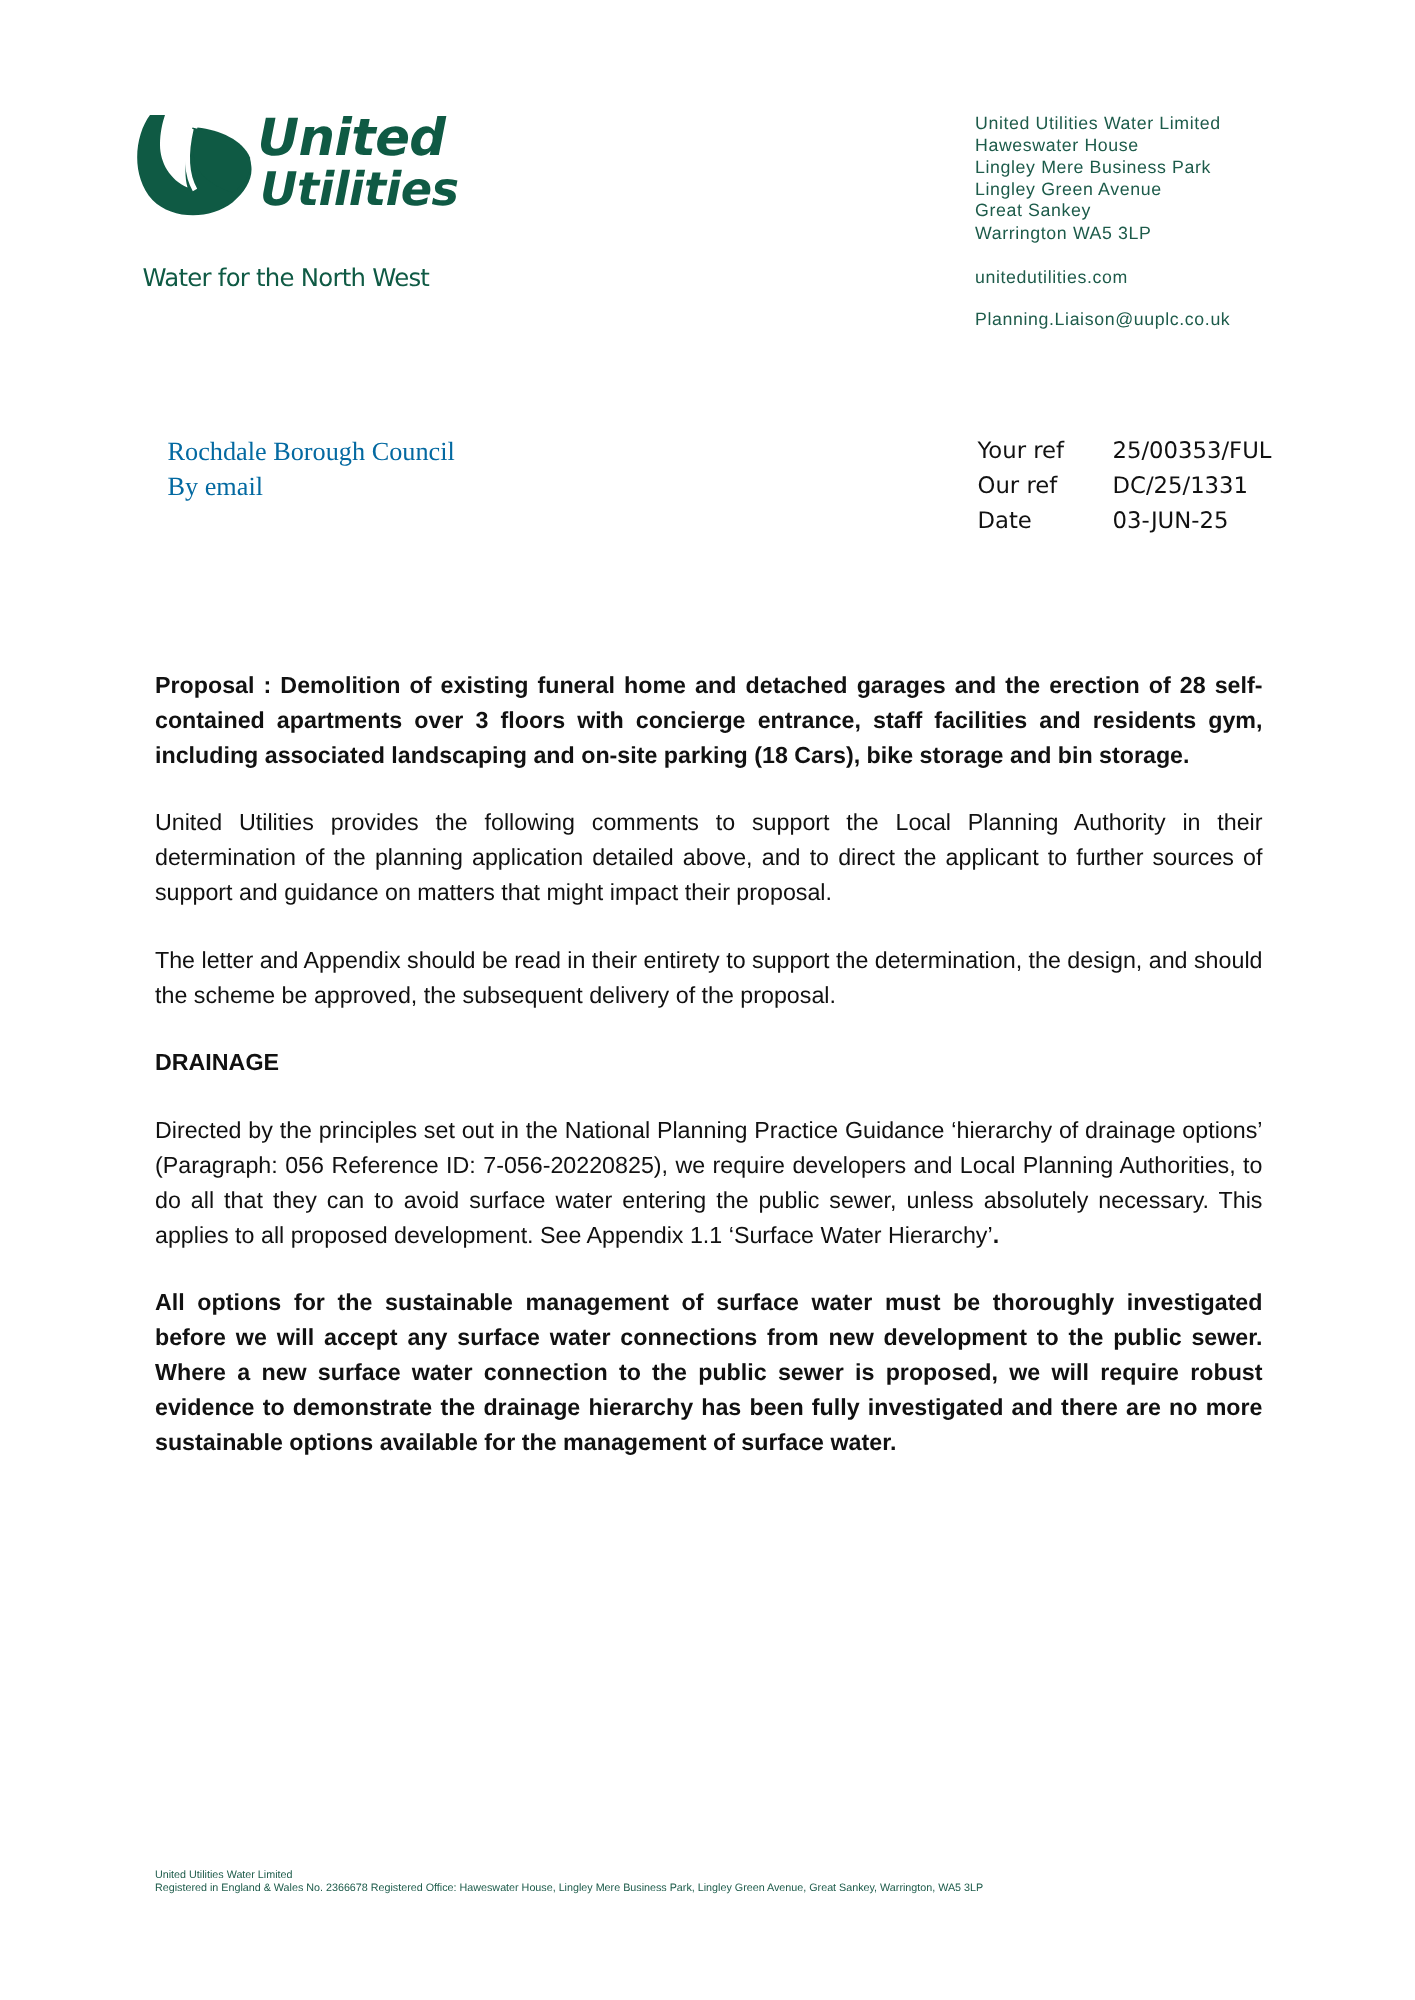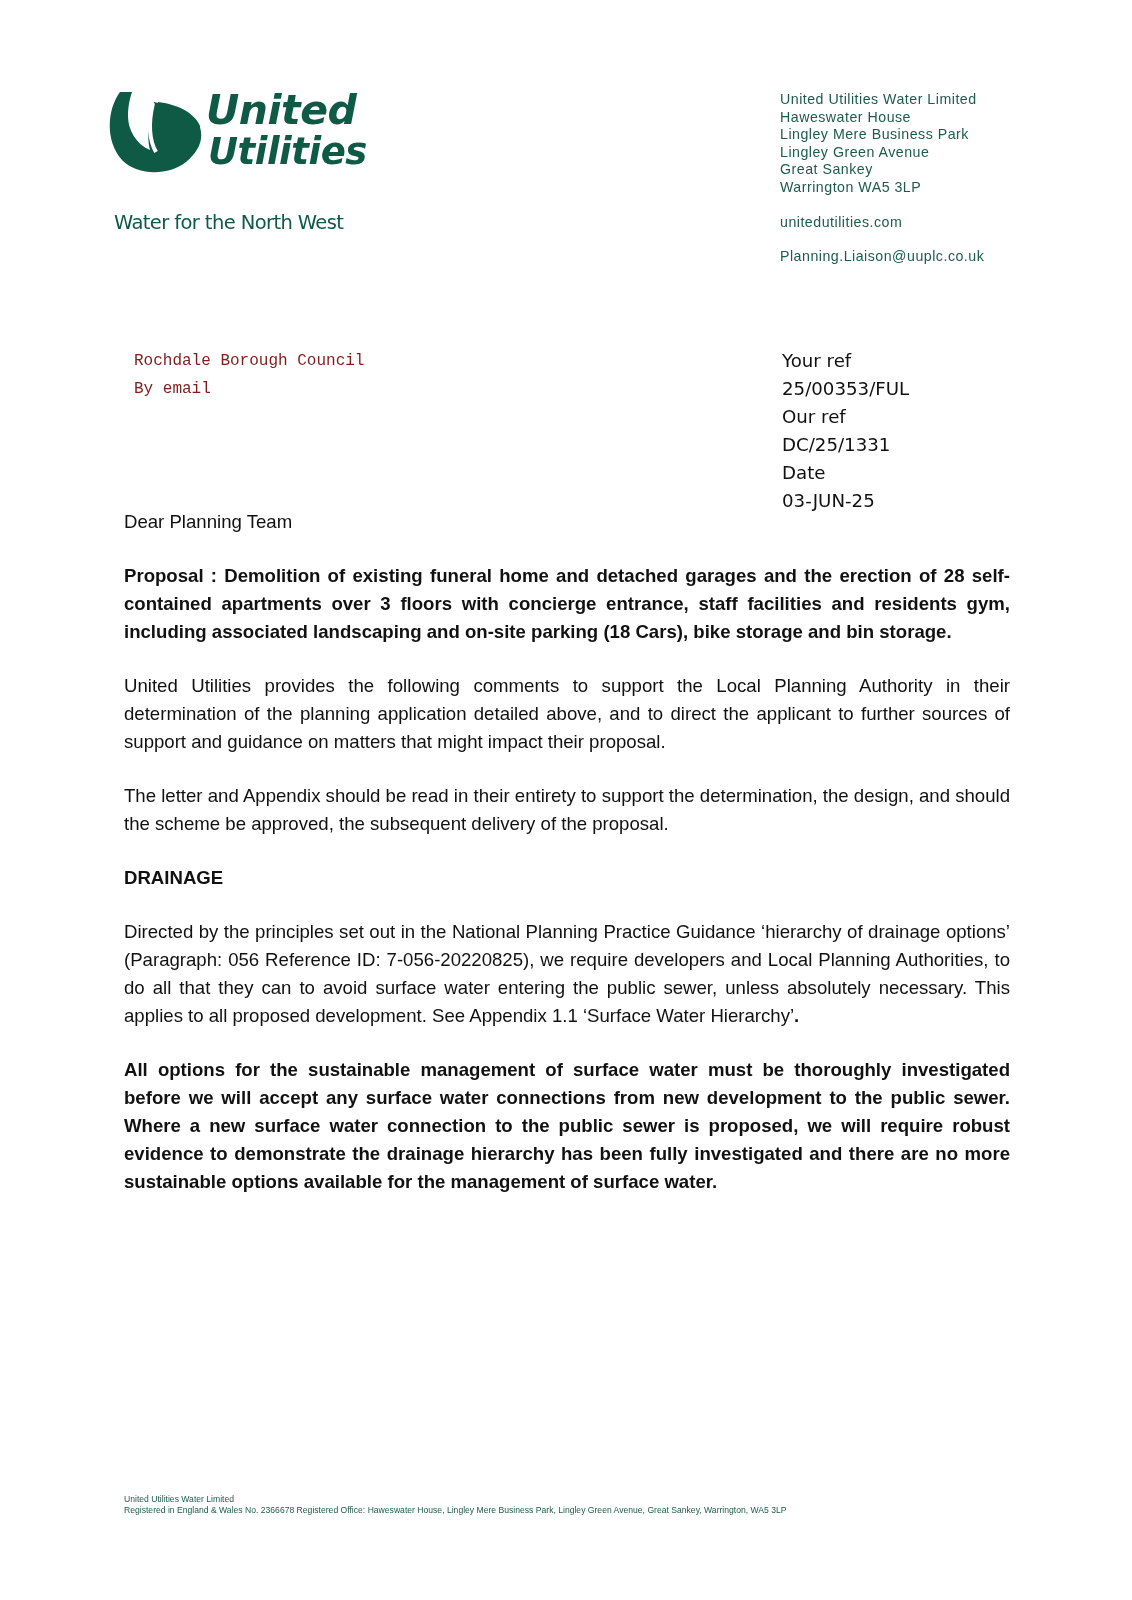--- a/index.html
+++ b/index.html
@@ -8,23 +8,23 @@
   .logo svg { position: absolute; left: 0; top: 0; }
   .logo-word { position: absolute; font-family: "DejaVu Sans", sans-serif; font-style: italic; font-weight: bold; color: #0f5a44; letter-spacing: -0.5px; }
   .logo-united { left: 100px; top: -2px; font-size: 41px; }
   .logo-utilities { left: 102px; top: 42px; font-size: 37px; text-align: right; }
   .logo-tagline { position: absolute; left: 8px; top: 98px; font-family: "DejaVu Sans", sans-serif; font-size: 19.5px; color: #0f5a44; letter-spacing: -0.6px; white-space: nowrap; margin-top: 25px; }
 
   .address { position: absolute; left: 780px; top: 91px; color: #1d5b4a; font-family: "Liberation Sans", sans-serif; font-size: 14.2px; line-height: 17.6px; letter-spacing: 0.5px; }
   .address div { white-space: nowrap; }
   .address .gap { height: 17px; }
 
-  .recipient { position: absolute; left: 134px; top: 347px; font-family: Liberation Mono, monospace; font-size: 16px; line-height: 28px; color: #7f1d1d; }
+  .recipient { position: absolute; left: 134px; top: 347px; font-family: Liberation Serif, serif; font-size: 21px; line-height: 28px; color: #0369a1; }
   .refs { position: absolute; left: 782px; top: 347px; font-family: "DejaVu Sans", sans-serif; font-size: 18.2px; line-height: 28px; color: #111; }
-  .refs .row { display: flex; flex-direction: column; }
+  .refs .row { display: flex; }
   .refs .lbl { width: 108px; }
 
   .body { position: absolute; left: 124px; top: 508px; width: 886px; font-family: "Liberation Sans", sans-serif; font-size: 18.6px; line-height: 28px; color: #111; }
   .body p { margin: 0; text-align: justify; }
   .body .gap { height: 26px; }
   .bold { font-weight: bold; }
   .ul { }
   .heading { font-weight: bold; }
 
   .footer { position: absolute; left: 124px; top: 1494px; font-family: "Liberation Sans", sans-serif; font-size: 8.6px; line-height: 10.5px; color: #1d5b4a; white-space: nowrap; }
@@ -70,21 +70,20 @@
     <span class="lbl">Our ref</span>
     <span>DC/25/1331</span>
   </div>
   <div class="row">
     <span class="lbl">Date</span>
     <span>03-JUN-25</span>
   </div>
 </div>
 
 <div class="body">
-  <p>Dear Planning Team</p>
   <div class="gap"></div>
   <p class="bold">Proposal : Demolition of existing funeral home and detached garages and the erection of 28 self-contained apartments over 3 floors with concierge entrance, staff facilities and residents gym, including associated landscaping and on-site parking (18 Cars), bike storage and bin storage.</p>
   <div class="gap"></div>
   <p>United Utilities provides the following comments to support the Local Planning Authority in their determination of the planning application detailed above, and to direct the applicant to further sources of support and guidance on matters that might impact their proposal.</p>
   <div class="gap"></div>
   <p>The letter and Appendix should be read in their entirety to support the determination, the design, and should the scheme be approved, the subsequent delivery of the proposal.</p>
   <div class="gap"></div>
   <p class="heading">DRAINAGE</p>
   <div class="gap"></div>
   <p><span>Directed by the principles set out in the National Planning Practice Guidance ‘hierarchy of drainage options’ (Paragraph: 056 Reference ID: 7-056-20220825), we require developers and Local Planning Authorities, to do all that they can to avoid surface water entering the public sewer, unless absolutely necessary. This applies to all proposed development. See Appendix 1.1 ‘Surface Water Hierarchy’</span><span class="bold">.</span></p>

